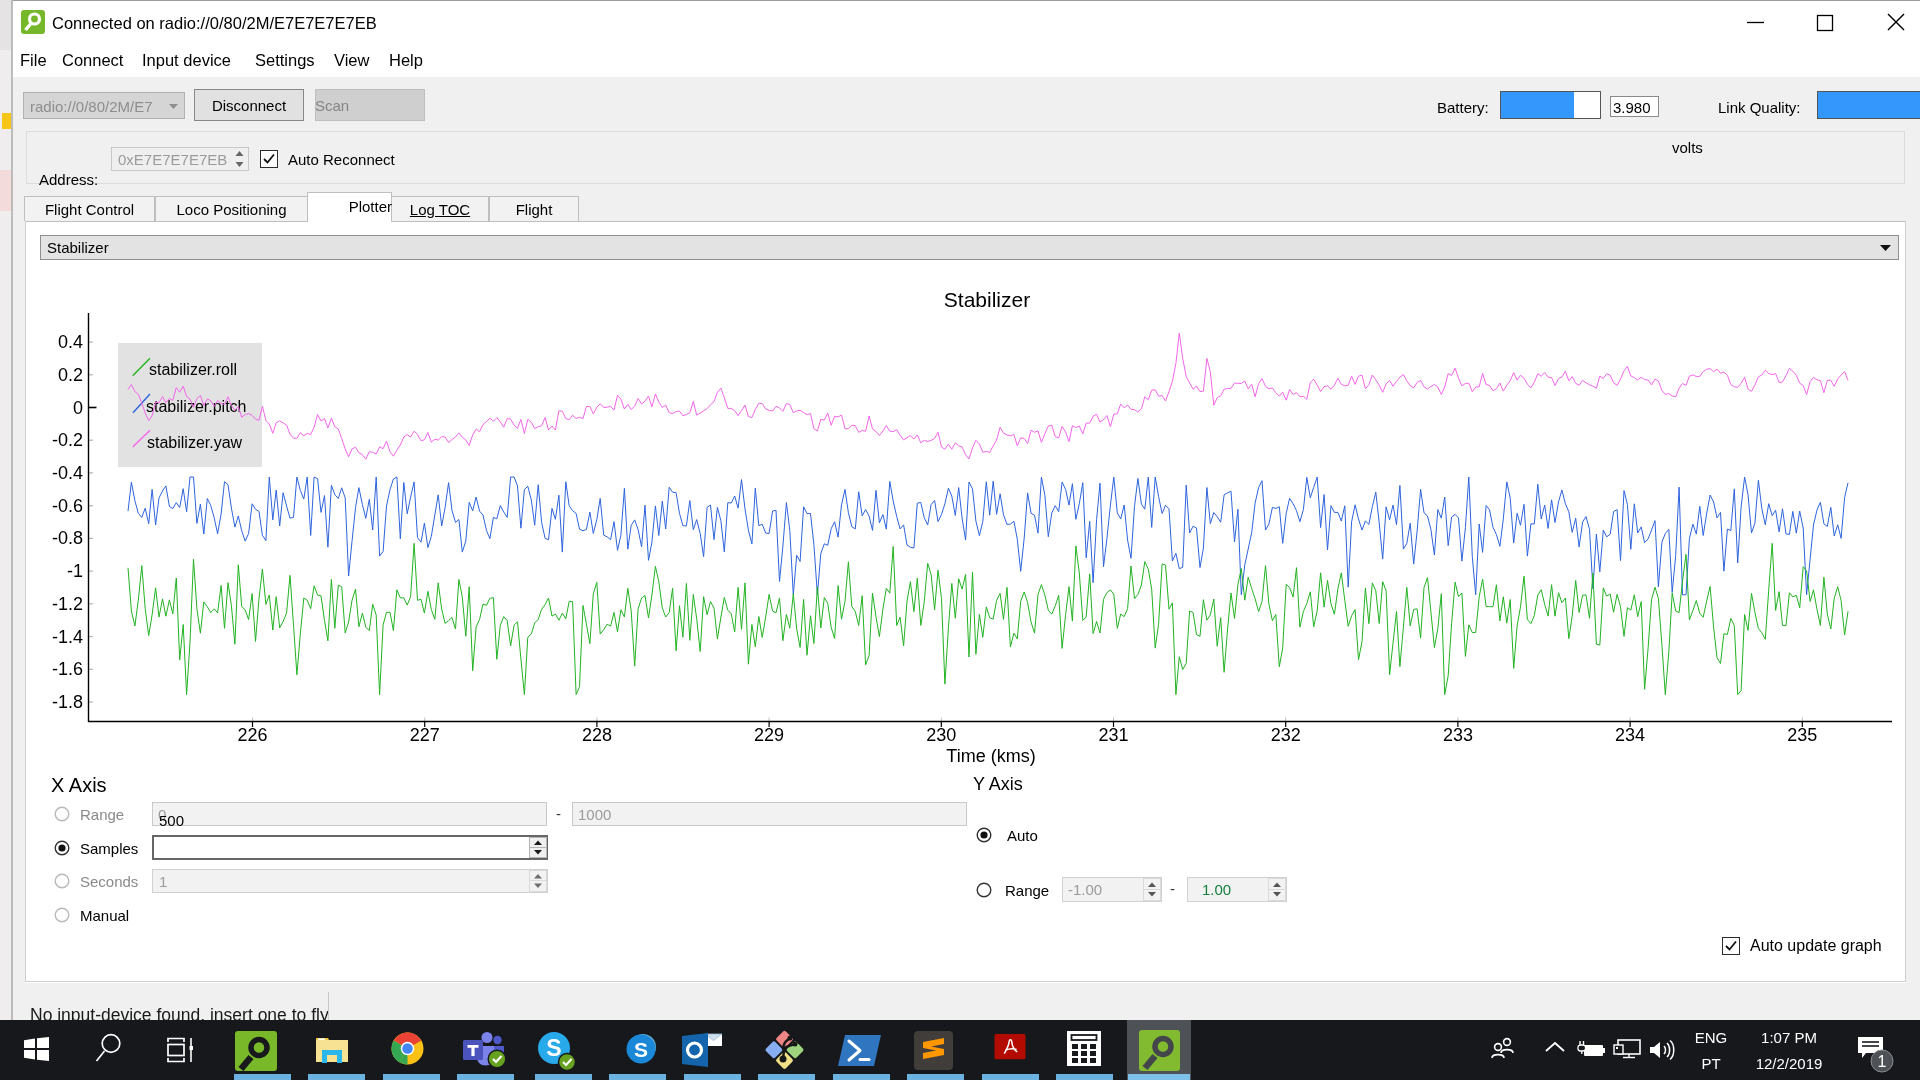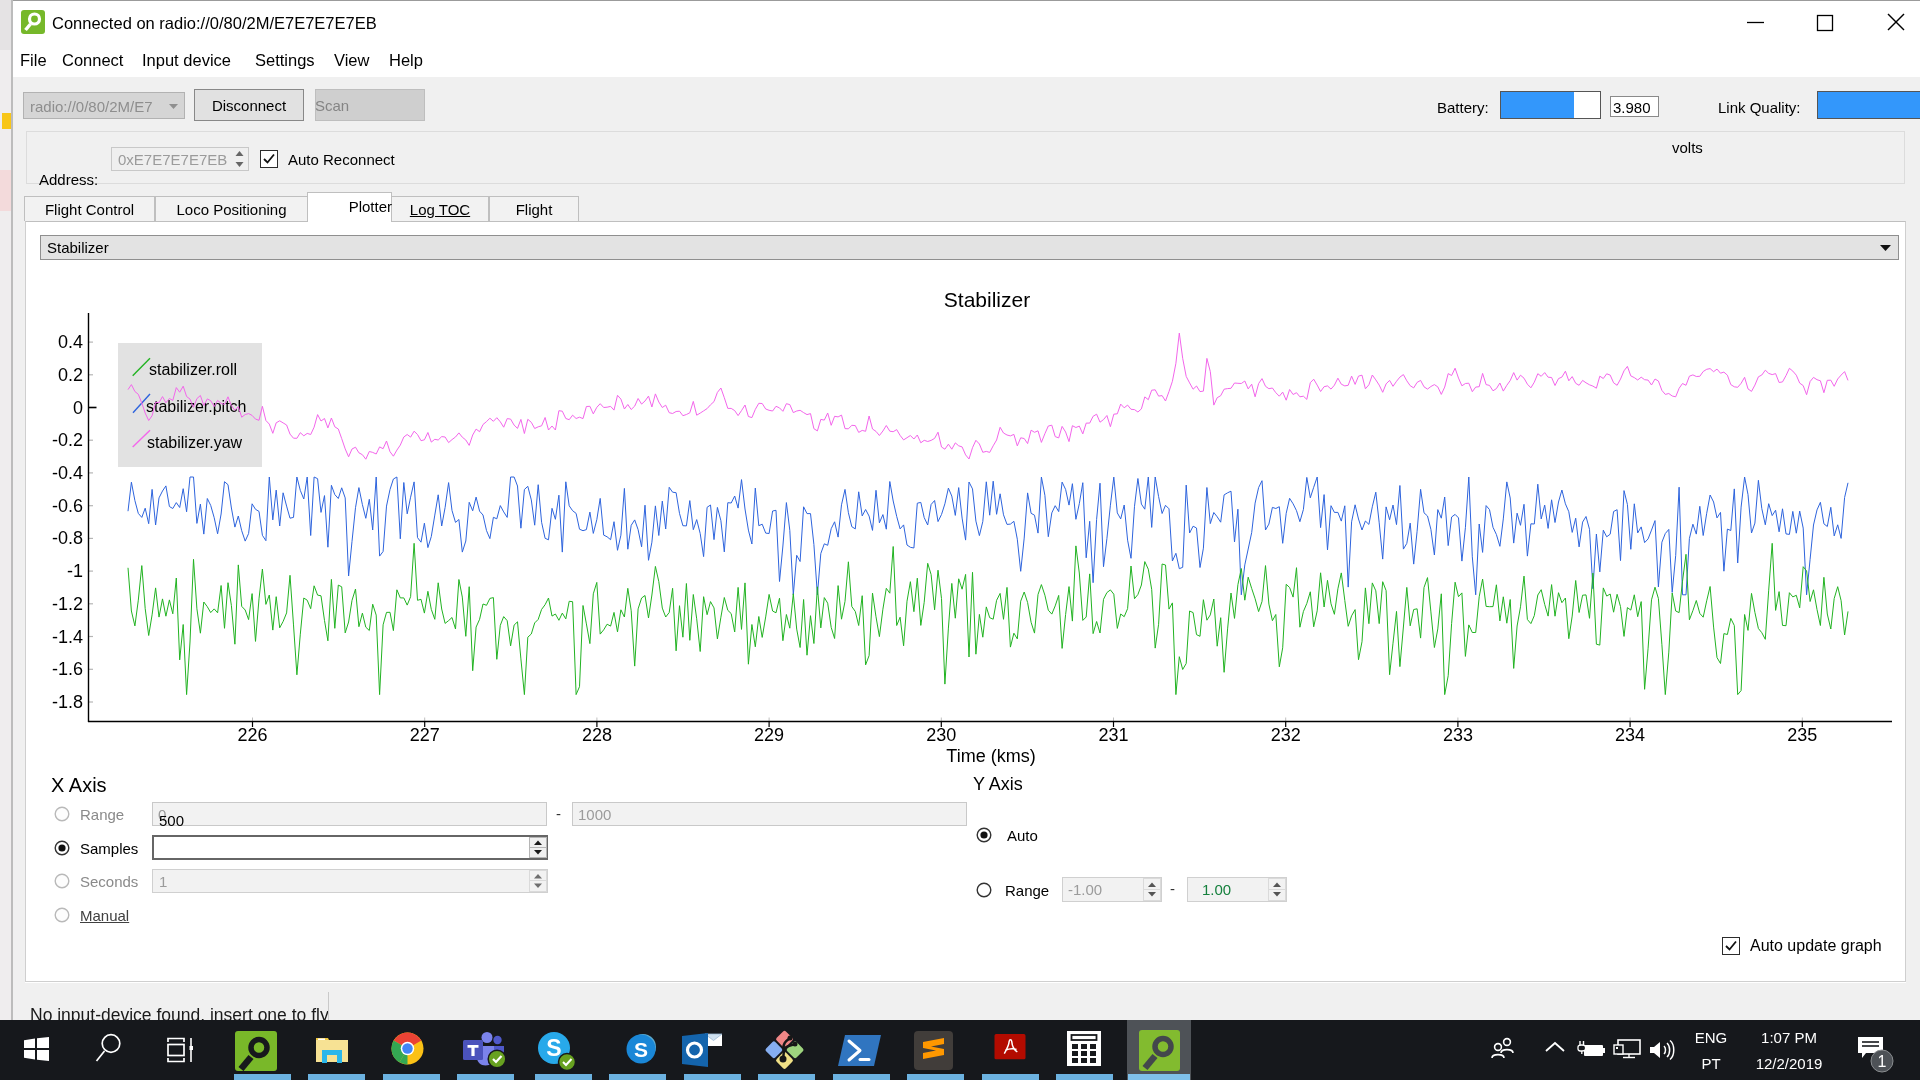--- a/index.html
+++ b/index.html
@@ -205,21 +205,21 @@
 <div class="abs" style="left:529px;top:870px;width:18px;height:11.0px;background:#f2f2f2;border:1px solid #dadada;"></div>
 <div class="abs" style="left:529px;top:881.0px;width:18px;height:11.0px;background:#f2f2f2;border:1px solid #dadada;border-top:none;"></div>
 <svg class="abs" style="left:529px;top:870px;" width="18" height="22" viewBox="0 0 18 22">
 <path d="M9,4.0 L13,8.5 L5,8.5 Z" fill="#6e6e6e"></path>
 <path d="M9,18.0 L13,13.5 L5,13.5 Z" fill="#6e6e6e"></path>
 </svg>
 
 <svg class="abs" style="left:54px;top:907px;" width="16" height="16" viewBox="0 0 16 16">
     <circle cx="8" cy="8" r="6.8" fill="#fdfdfd" stroke="#b9b9b9" stroke-width="1.4"></circle>
   </svg>
-<div class="abs t15" style="left:80px;top:907px;color:#404040;text-decoration:underline;">Manual</div>
+<div class="abs t15" style="left:80px;top:907px;color:#000000;">Manual</div>
 
 <div class="abs" style="left:973px;top:774px;font-size:18px;color:#000;">Y Axis</div>
 <svg class="abs" style="left:976px;top:827px;" width="16" height="16" viewBox="0 0 16 16">
     <circle cx="8" cy="8" r="6.8" fill="#fff" stroke="#333" stroke-width="1.4"></circle>
     <circle cx="8" cy="8" r="3.6" fill="#111"></circle>
   </svg>
 <div class="abs t15" style="left:1007px;top:827px;">Auto</div>
 <svg class="abs" style="left:976px;top:882px;" width="16" height="16" viewBox="0 0 16 16">
     <circle cx="8" cy="8" r="6.8" fill="#fff" stroke="#333" stroke-width="1.4"></circle>
   </svg>

